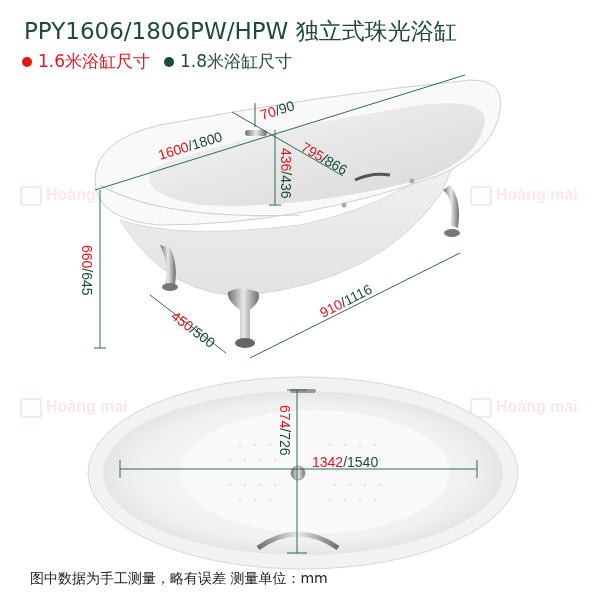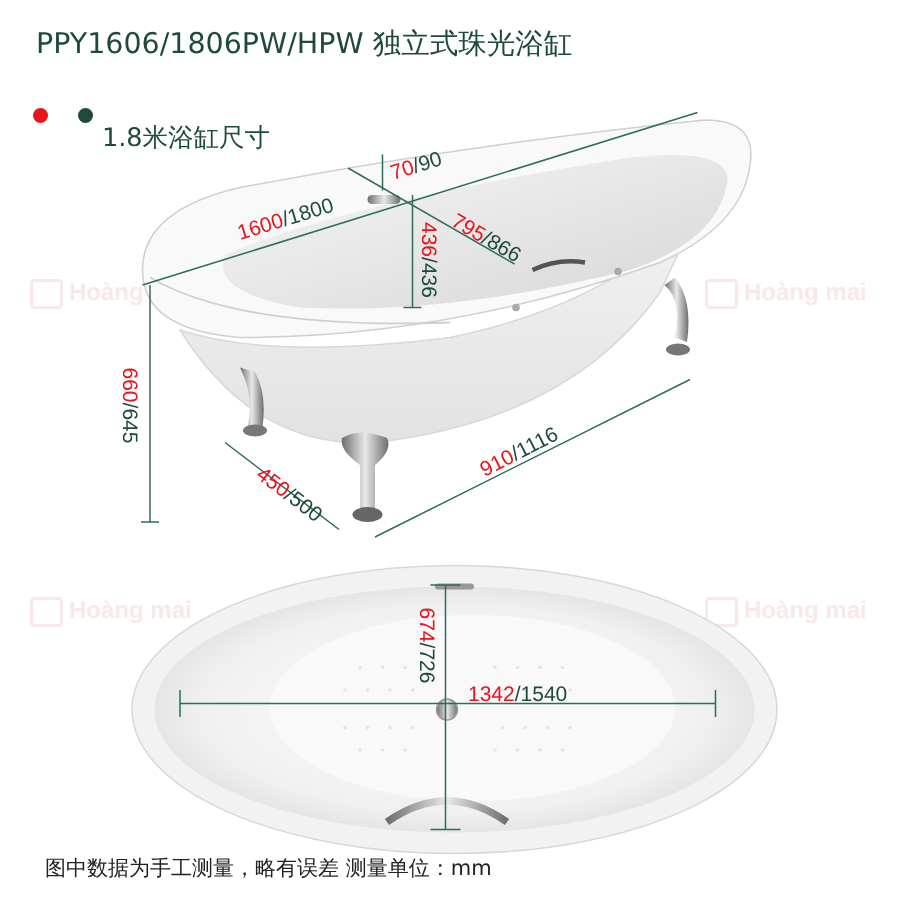--- a/index.html
+++ b/index.html
@@ -1,36 +1,37 @@
 <!DOCTYPE html>
 <html><head>
 <meta charset="utf-8">
 <style>
   html, body { margin:0; padding:0; }
   body { width:600px; height:600px; background:#ffffff; position:relative; overflow:hidden; font-family:"DejaVu Sans", sans-serif; }
-  .title { position:absolute; left:24px; top:16px; font-size:19px; color:#1e4a3e; letter-spacing:0px; white-space:nowrap; }
+  .title { position:absolute; left:24px; top:16px; font-size:23px; color:#1e4a3e; letter-spacing:0px; white-space:nowrap; }
   .legend { position:absolute; left:22px; top:50px; font-size:17px; white-space:nowrap; display:flex; align-items:center; }
   .legend .item { display:flex; align-items:center; margin-right:14px; }
   .dot { width:10px; height:10px; border-radius:50%; display:inline-block; margin-right:6px; }
   .red { color:#e8131b; }
-  .green { color:#1e4a3e;margin-top:30px; }
+  .green { color:#1e4a3e; }
   .footer { position:absolute; left:30px; top:570px; font-size:14px; color:#222; white-space:nowrap; }
   svg.main { position:absolute; left:0; top:0; }
   .dimtext { font-family:"Liberation Sans", sans-serif; font-size:14px; }
   .wm { position:absolute; font-family:"Liberation Sans", sans-serif; font-size:16px; font-weight:bold; color:rgba(230,120,120,0.18); white-space:nowrap; }
   .wm .logo { display:inline-block; width:18px; height:16px; border:2px solid rgba(230,120,120,0.18); border-radius:3px; margin-right:4px; vertical-align:middle; }
 </style>
 </head>
 <body>
 
 <div class="title">PPY1606/1806PW/HPW 独立式珠光浴缸</div>
 
 <div class="legend">
   <div class="item">
     <span class="dot" style="background:#e8131b"></span>
+    <span class="red">1.6米浴缸尺寸</span>
   </div>
   <div class="item">
     <span class="dot" style="background:#1e4a3e"></span>
     <span class="green">1.8米浴缸尺寸</span>
   </div>
 </div>
 
 <div class="wm" style="left:20px;top:186px"><span class="logo"></span><span>Hoàng mai</span></div>
 <div class="wm" style="left:255px;top:186px"><span class="logo"></span><span>Hoàng mai</span></div>
 <div class="wm" style="left:470px;top:186px"><span class="logo"></span><span>Hoàng mai</span></div>

